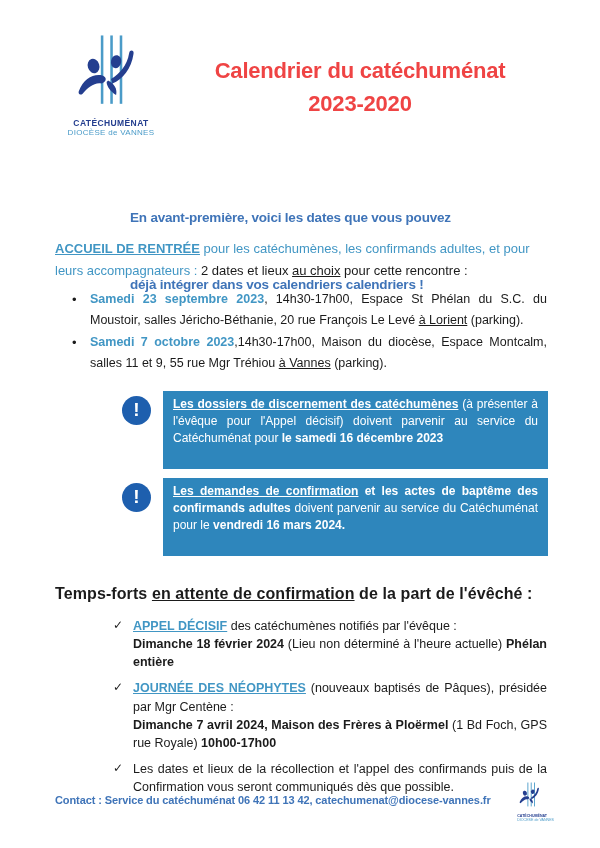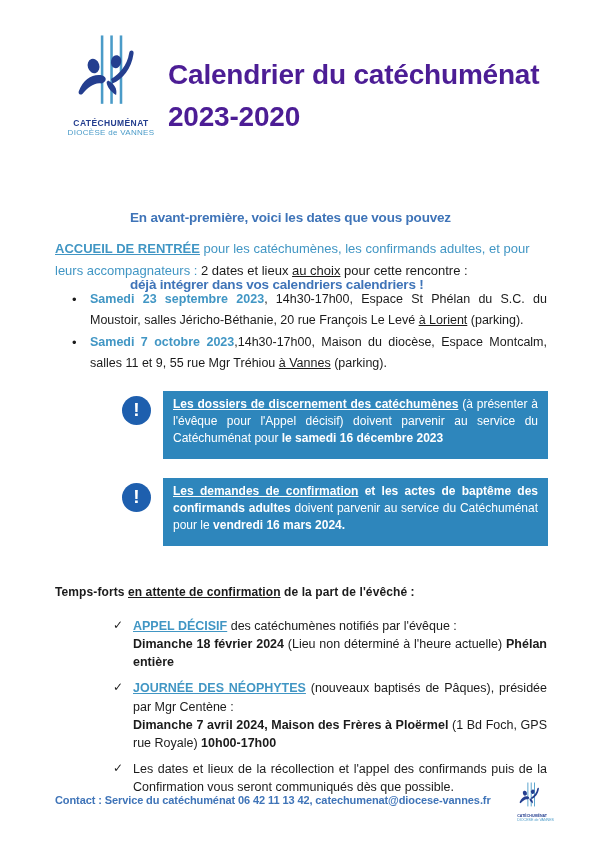--- a/index.html
+++ b/index.html
@@ -15,22 +15,22 @@
   body{background:#888;font-family:"Liberation Sans","DejaVu Sans",sans-serif;}
   .page{
     position:relative;width:600px;height:848px;margin:0 auto;
     background:#ffffff;color:var(--ink);overflow:hidden;
   }
   
   .logo-block{position:absolute;left:54px;top:34px;width:114px;text-align:center;}
   .logo-name{font-size:8.5px;font-weight:bold;color:var(--logodark);letter-spacing:.4px;}
   .logo-sub{font-size:8px;color:var(--logolight);letter-spacing:.3px;}
   .title-block{
-    position:absolute;left:168px;top:54px;width:384px;
-    font-weight:bold;font-size:28px;line-height:1.5;color:#4c1d95;letter-spacing:-.2px;
+    position:absolute;left:168px;top:54px;width:384px;text-align:center;
+    font-weight:bold;font-size:22px;line-height:1.5;color:#ef4444;letter-spacing:-.2px;
   }
   .title-line{white-space:nowrap;}
   
   .intro-block{position:absolute;left:130px;top:163px;color:var(--blue);
     font-weight:bold;font-size:13.5px;line-height:1.7;letter-spacing:-.2px;}
   .intro-line{white-space:nowrap;margin-top:44px;}
   
   .accueil-block{position:absolute;left:55px;top:238px;width:492px;
     font-size:13px;line-height:1.7;}
   .lb{color:var(--lightblue);}
@@ -46,25 +46,25 @@
   .alert-row{position:absolute;left:122px;width:426px;display:flex;align-items:flex-start;}
   .alert-row.first{top:391px;}
   .alert-row.second{top:478px;}
   .alert-icon{
     flex:none;width:29px;height:29px;margin-top:5px;border-radius:50%;
     background:var(--iconbg);color:#fff;font-weight:bold;font-size:19px;
     text-align:center;line-height:28px;
   }
   .alert-box{
     margin-left:12px;flex:1;background:var(--alertbg);color:#fff;
-    font-size:12px;line-height:1.42;padding:5px 10px 12px;text-align:justify;
+    font-size:12px;line-height:1.42;padding:5px 10px 22px;text-align:justify;
   }
   .alert-lead{font-weight:bold;text-decoration:underline;}
   
-  .tempsforts{position:absolute;left:55px;top:585px;font-size:12px;font-weight:bold;white-space:nowrap;letter-spacing:.1px;}
+  .tempsforts{position:absolute;left:55px;top:585px;font-size:16px;font-weight:bold;white-space:nowrap;letter-spacing:.1px;}
   .checklist{position:absolute;left:113px;top:617px;width:434px;list-style:none;
     font-size:12.5px;line-height:1.45;}
   .check-item{display:flex;margin-bottom:8px;}
   .check-mark{flex:none;width:20px;font-size:12px;color:#222;}
   .check-body{flex:1;text-align:justify;}
   .check-title{color:var(--lightblue);font-weight:bold;text-decoration:underline;}
   
   .footer{position:absolute;left:55px;top:794px;font-size:11px;font-weight:bold;
     color:var(--blue);white-space:nowrap;letter-spacing:-.1px;}
   .footer-logo{position:absolute;left:508px;top:782px;width:46px;text-align:center;}

